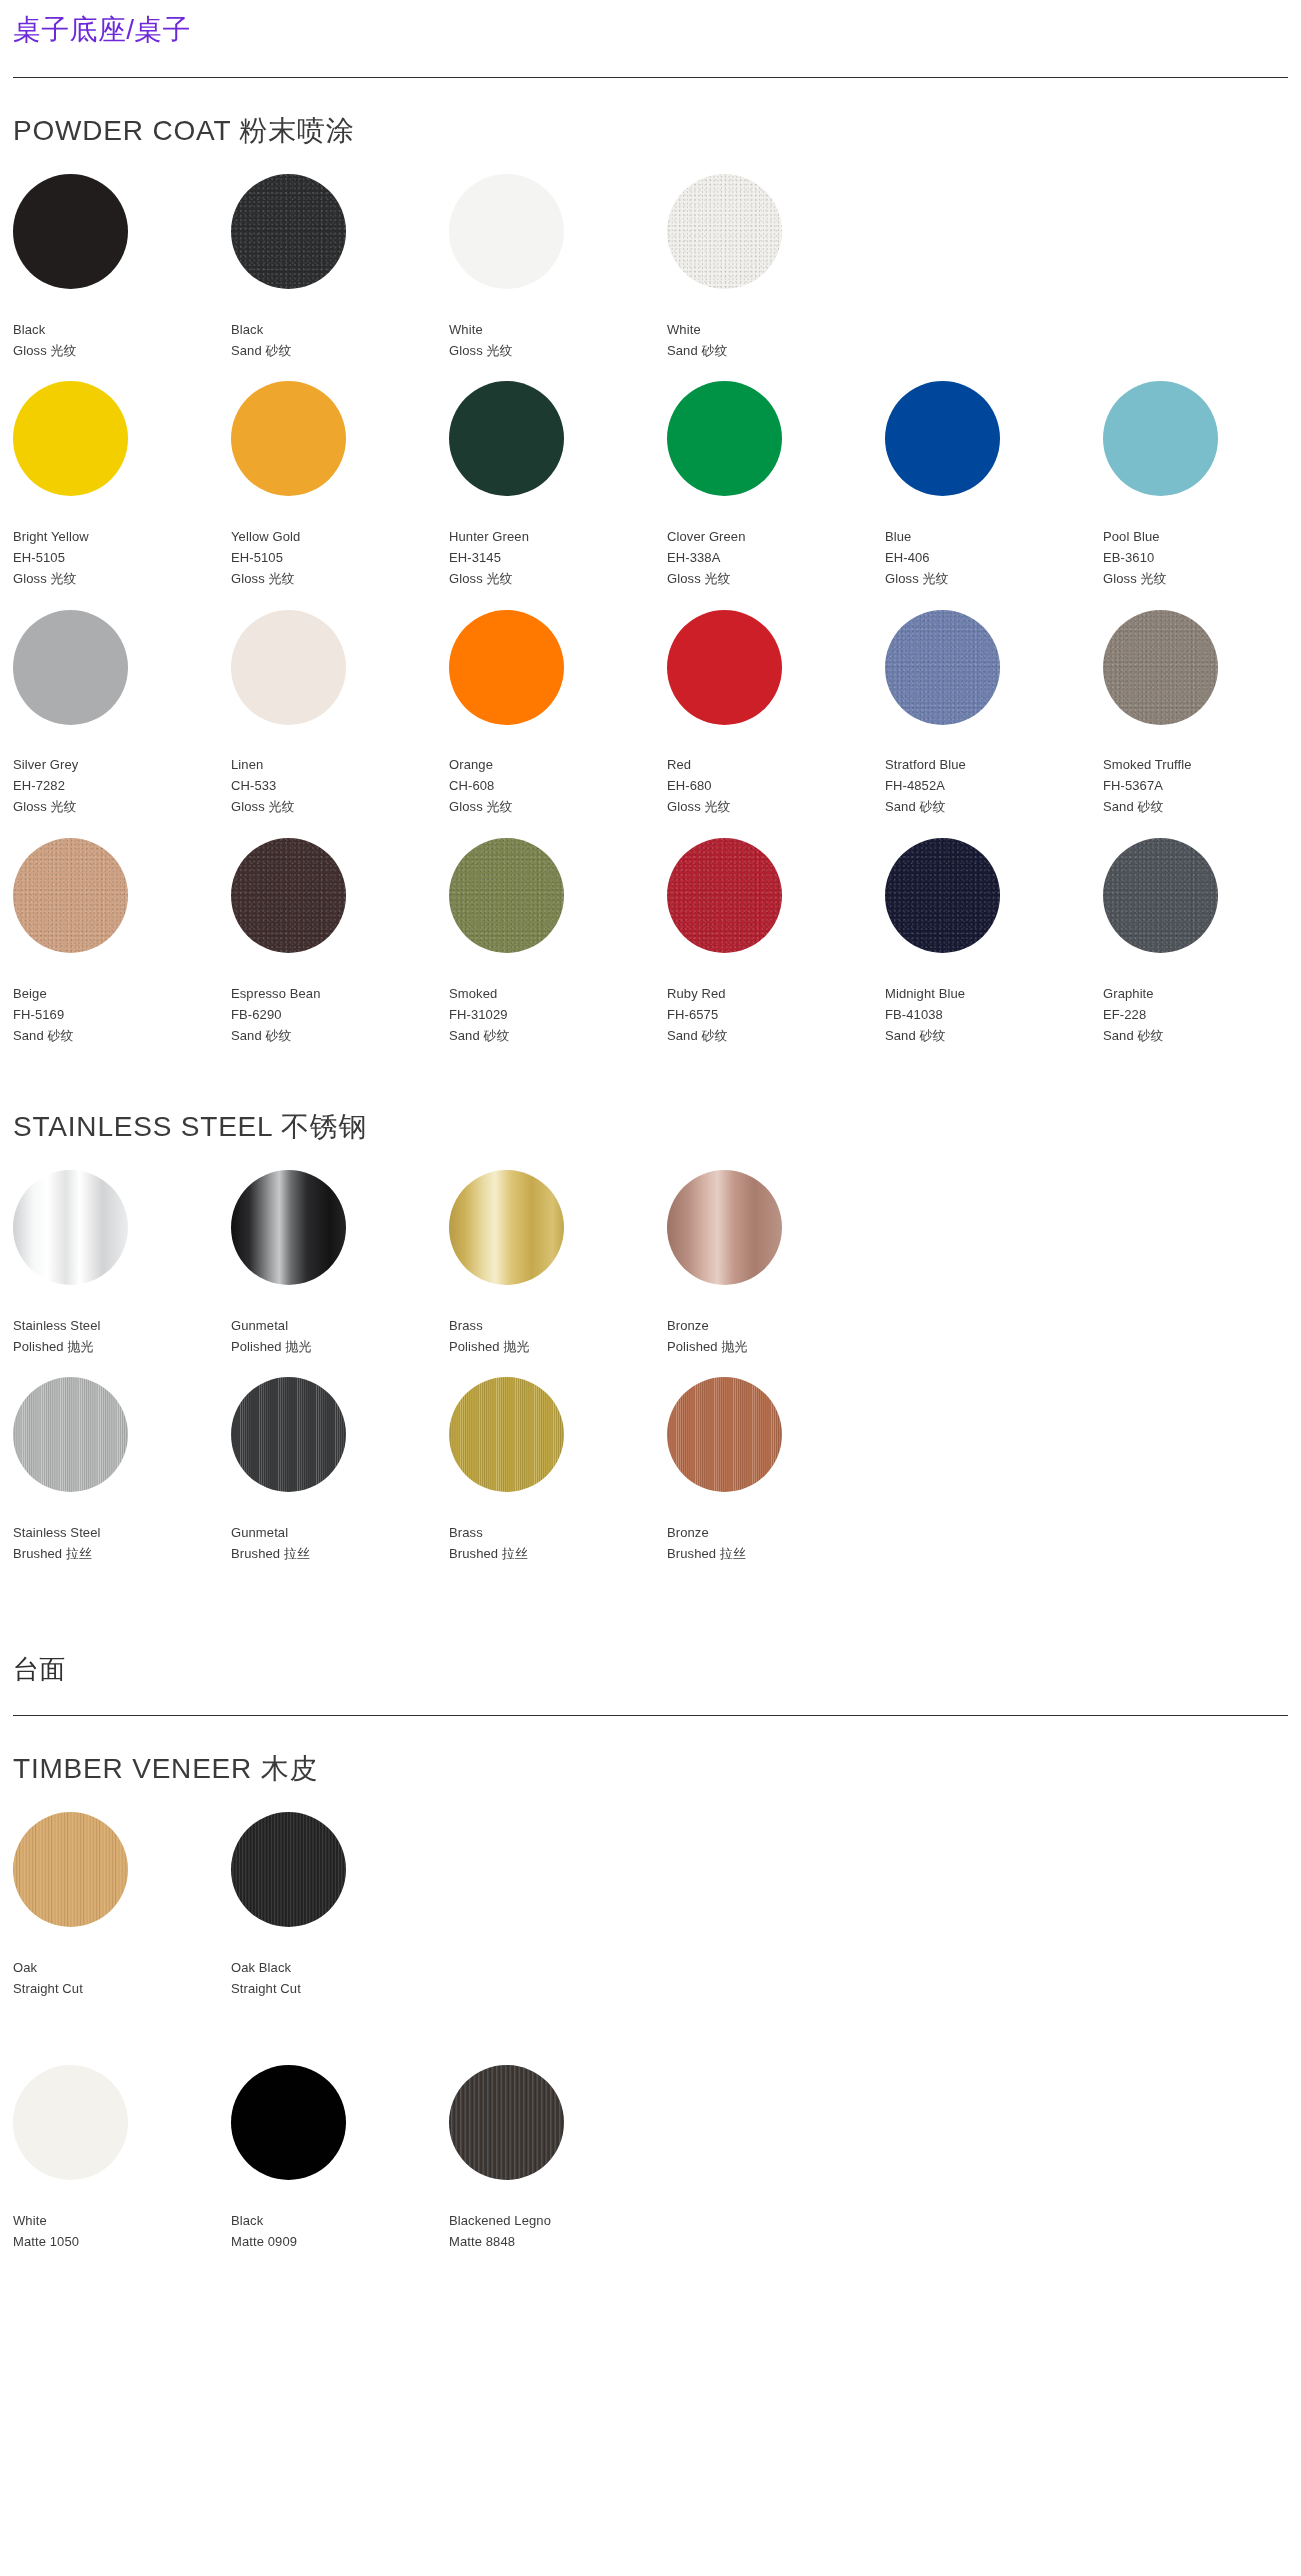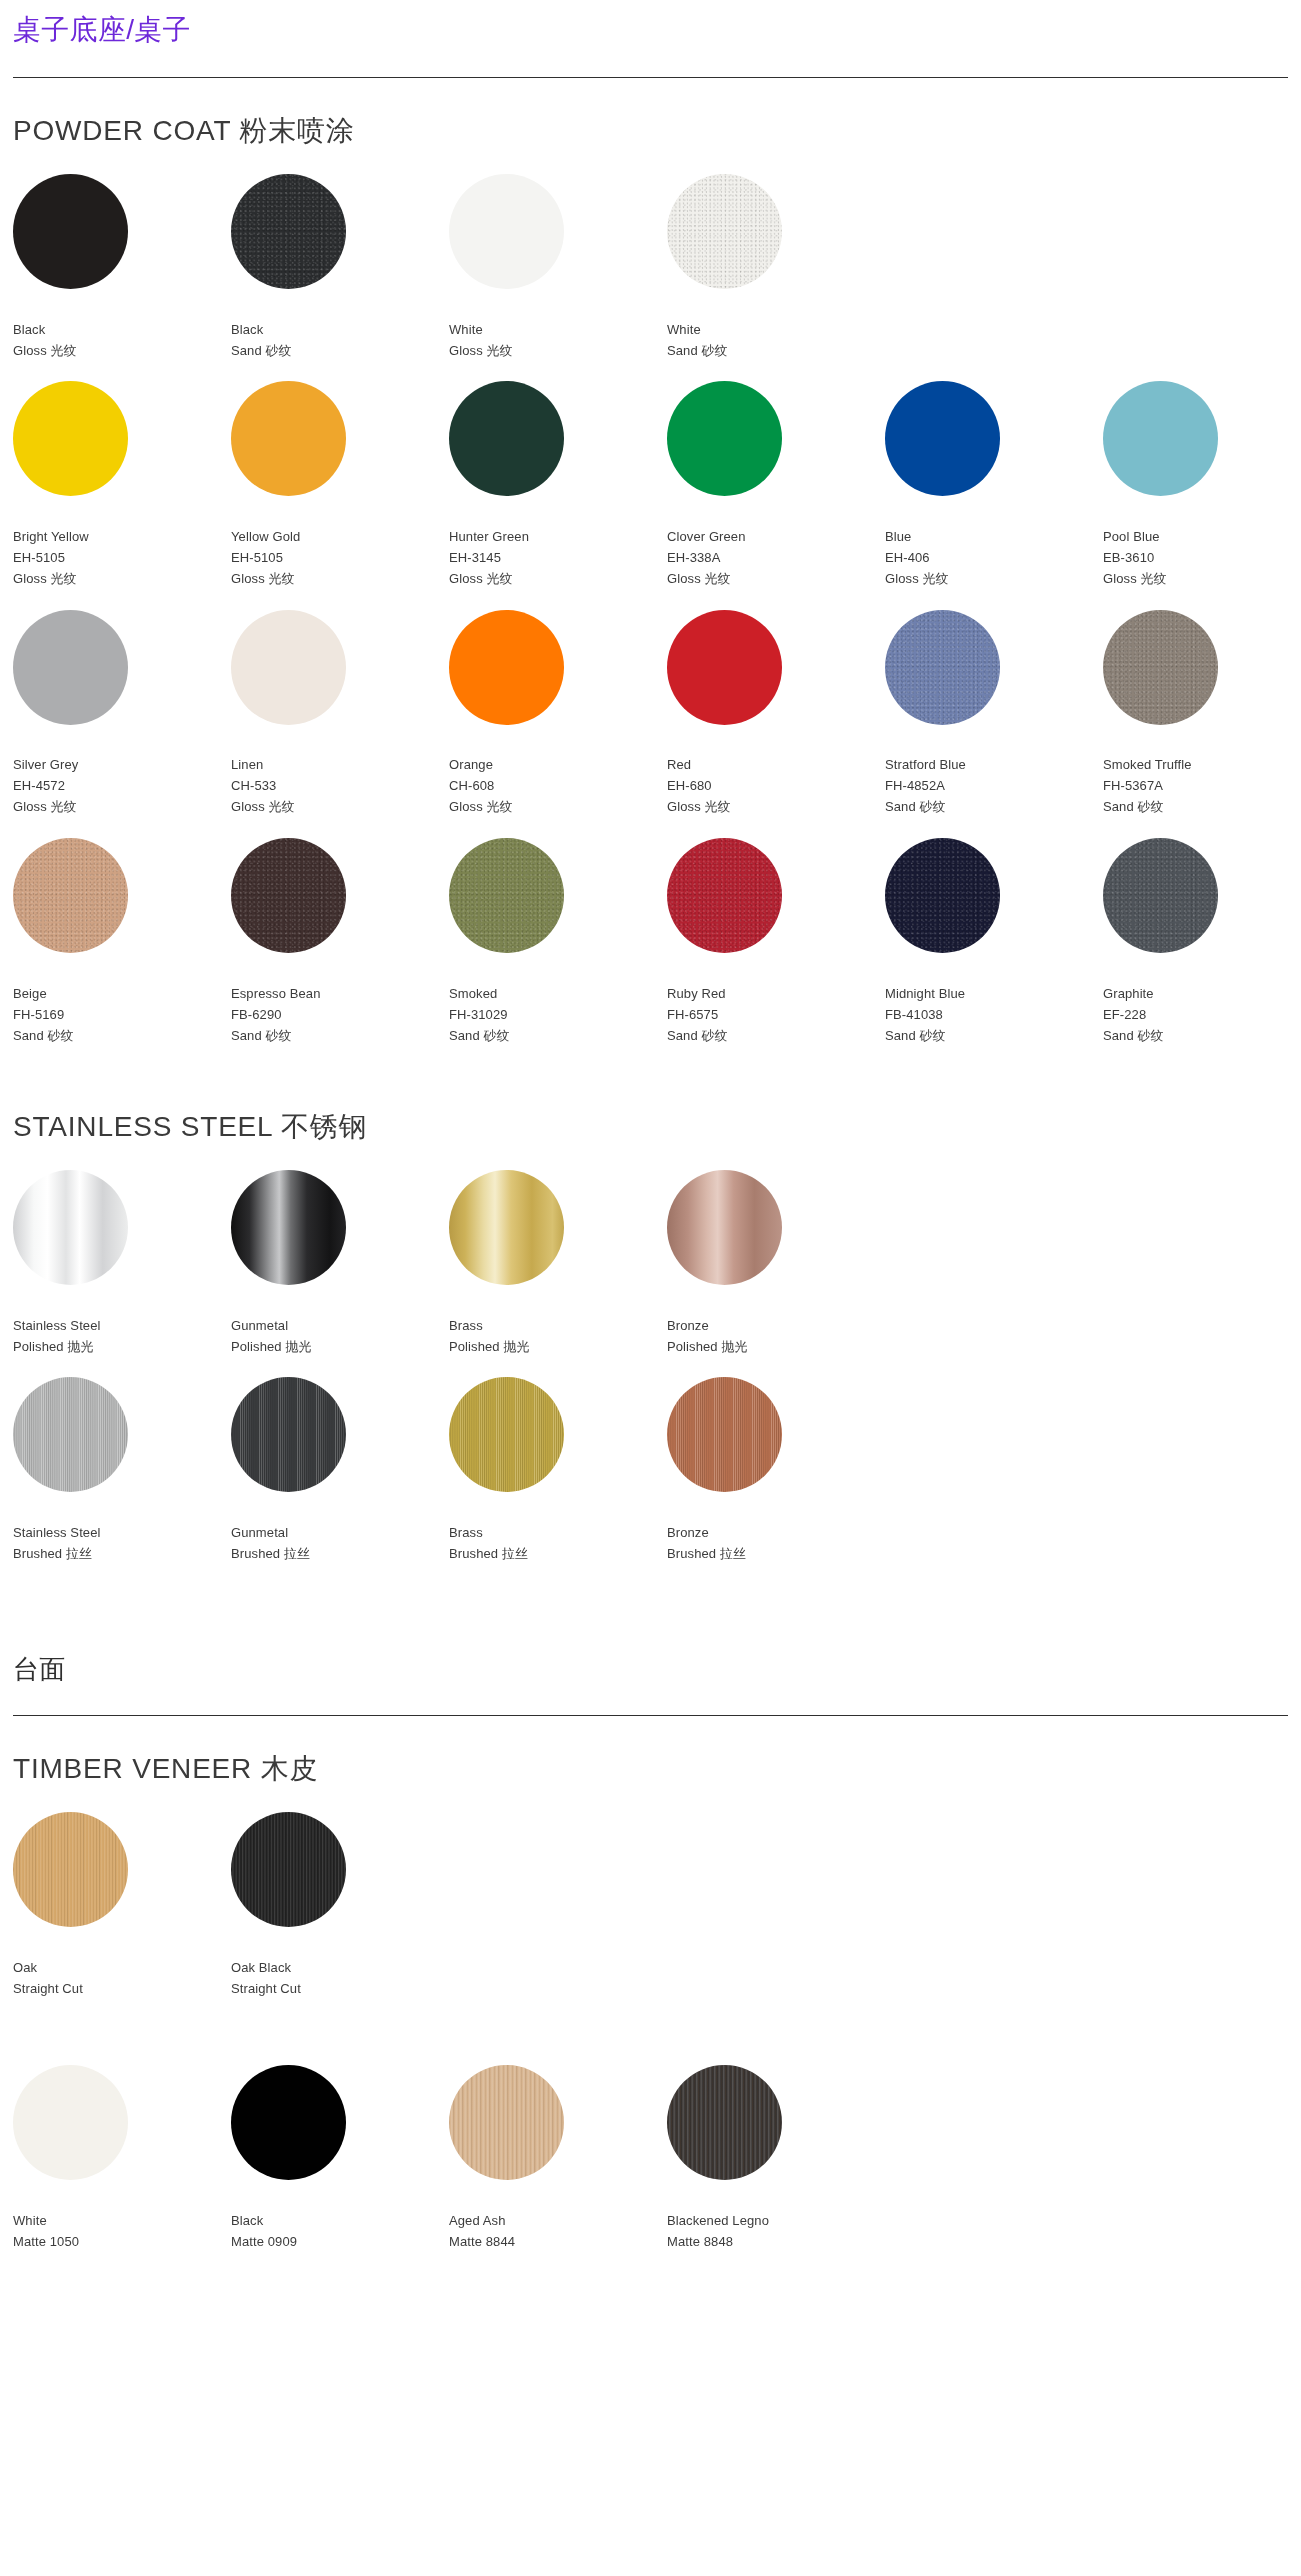--- a/index.html
+++ b/index.html
@@ -228,21 +228,21 @@
             <div>EB-3610</div>
             <div>Gloss 光纹</div>
           </div>
         </div>
       </div>
       <div class="swatch-row">
         <div class="swatch-cell">
           <div class="swatch-disc" style="background:#ACADAF;"></div>
           <div class="swatch-labels">
             <div>Silver Grey</div>
-            <div>EH-4572</div>
+            <div>EH-7282</div>
             <div>Gloss 光纹</div>
           </div>
         </div>
         <div class="swatch-cell">
           <div class="swatch-disc" style="background:#EFE7DF;"></div>
           <div class="swatch-labels">
             <div>Linen</div>
             <div>CH-533</div>
             <div>Gloss 光纹</div>
           </div>
@@ -463,29 +463,20 @@
           </div>
         </div>
         <div class="swatch-cell">
           <div class="swatch-disc" style="background:#010101;"></div>
           <div class="swatch-labels">
             <div>Black</div>
             <div>Matte 0909</div>
           </div>
         </div>
         <div class="swatch-cell">
-          <div class="swatch-disc" style="background:#D7B48F;">
-            <div class="grain tex-laminate-wood"></div>
-          </div>
-          <div class="swatch-labels">
-            <div>Aged Ash</div>
-            <div>Matte 8844</div>
-          </div>
-        </div>
-        <div class="swatch-cell">
           <div class="swatch-disc" style="background:#332F2D;">
             <div class="grain tex-laminate-wood"></div>
           </div>
           <div class="swatch-labels">
             <div>Blackened Legno</div>
             <div>Matte 8848</div>
           </div>
         </div>
       </div>
     </div>

